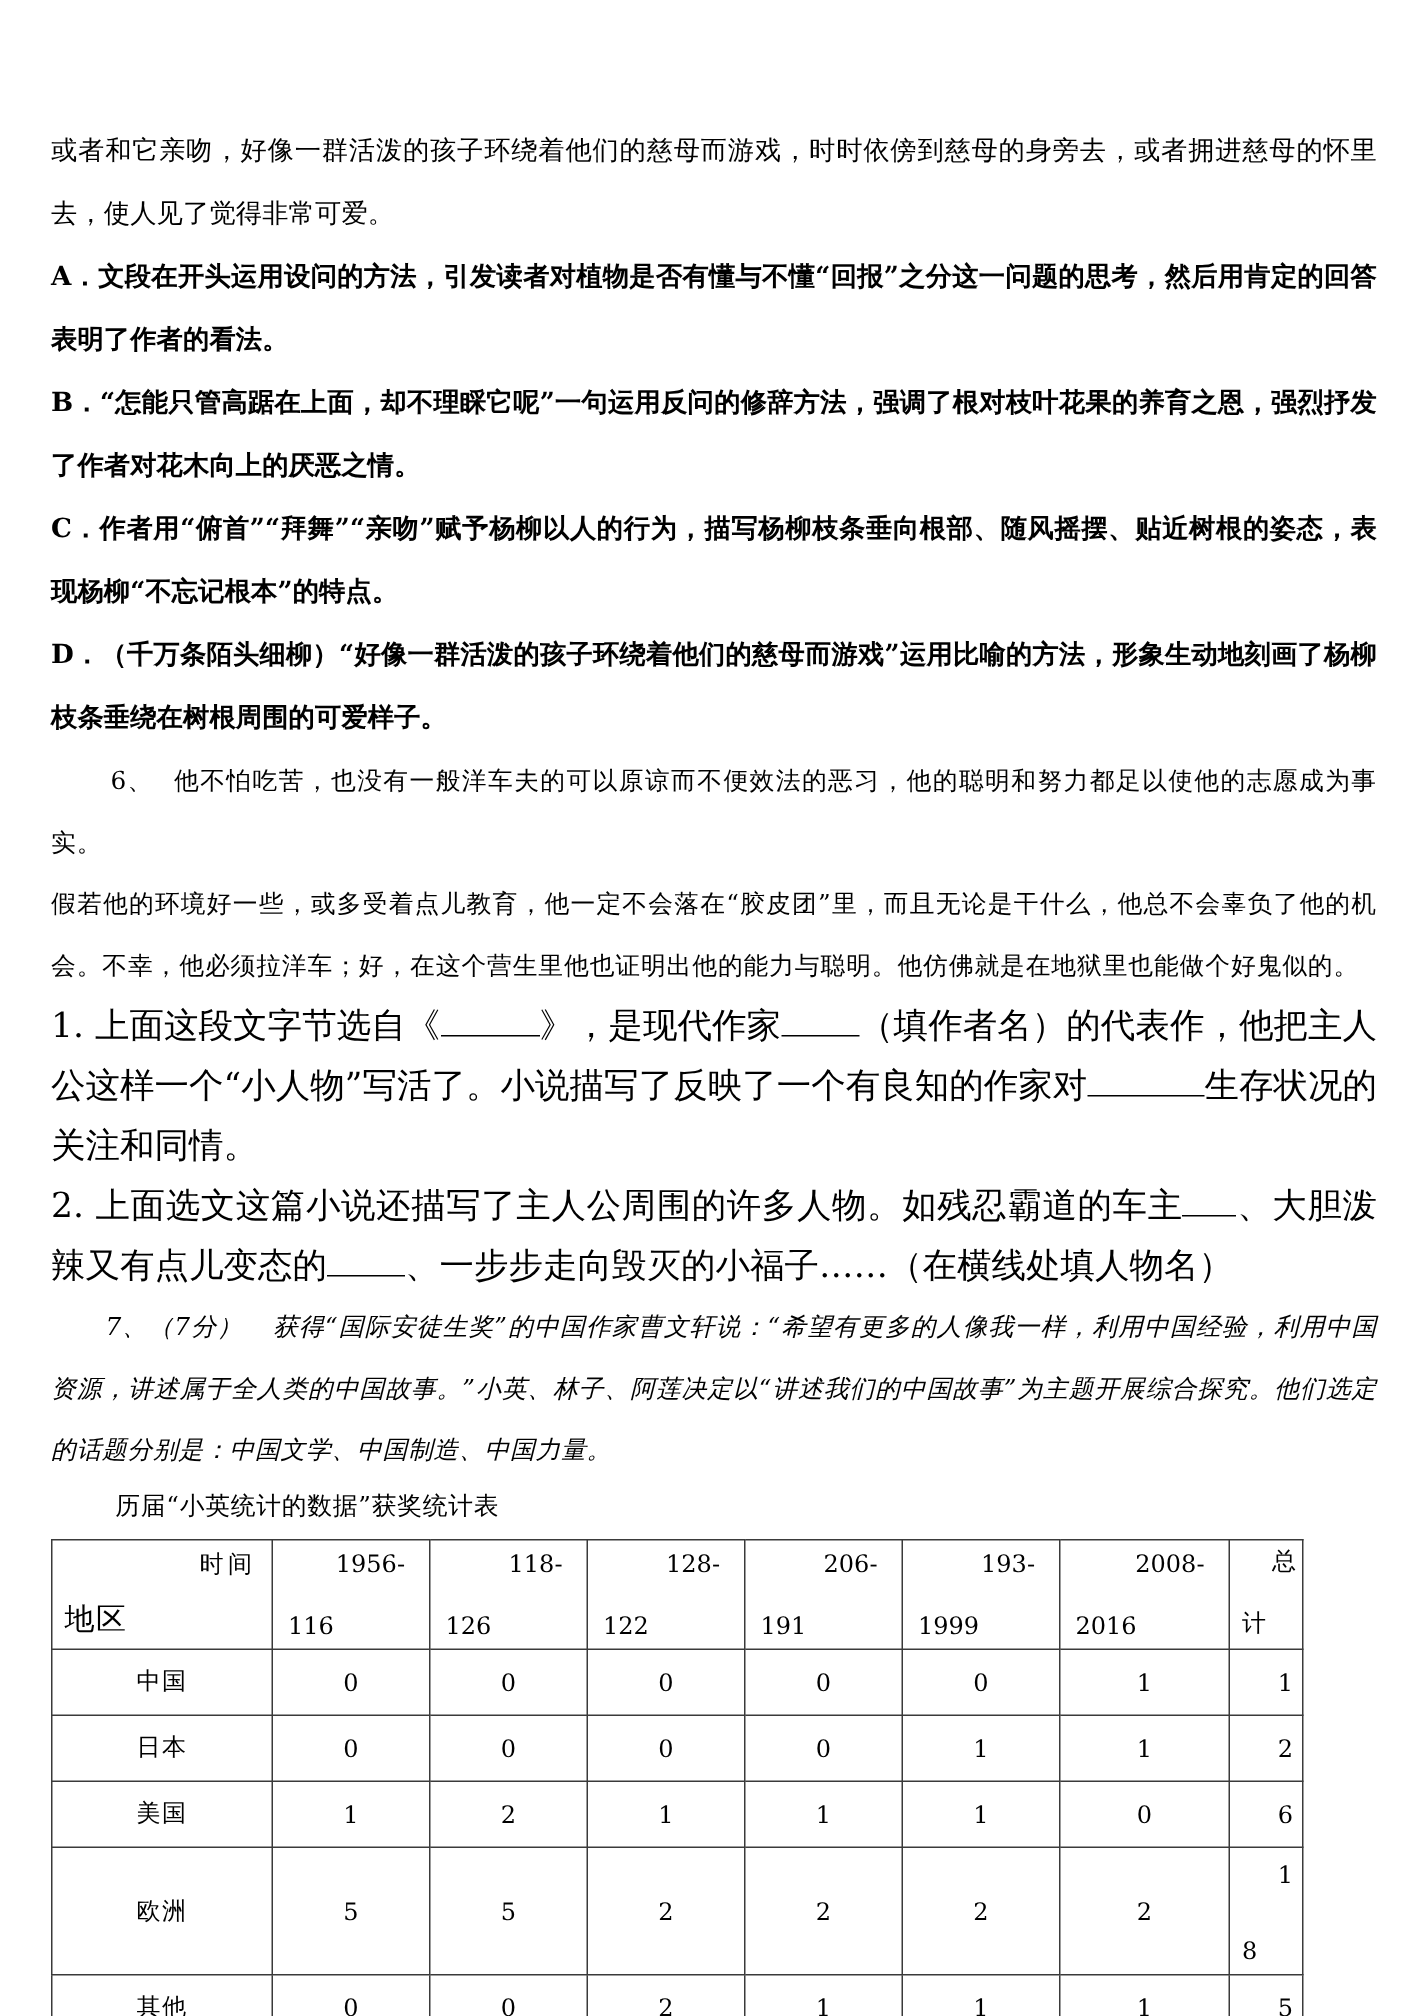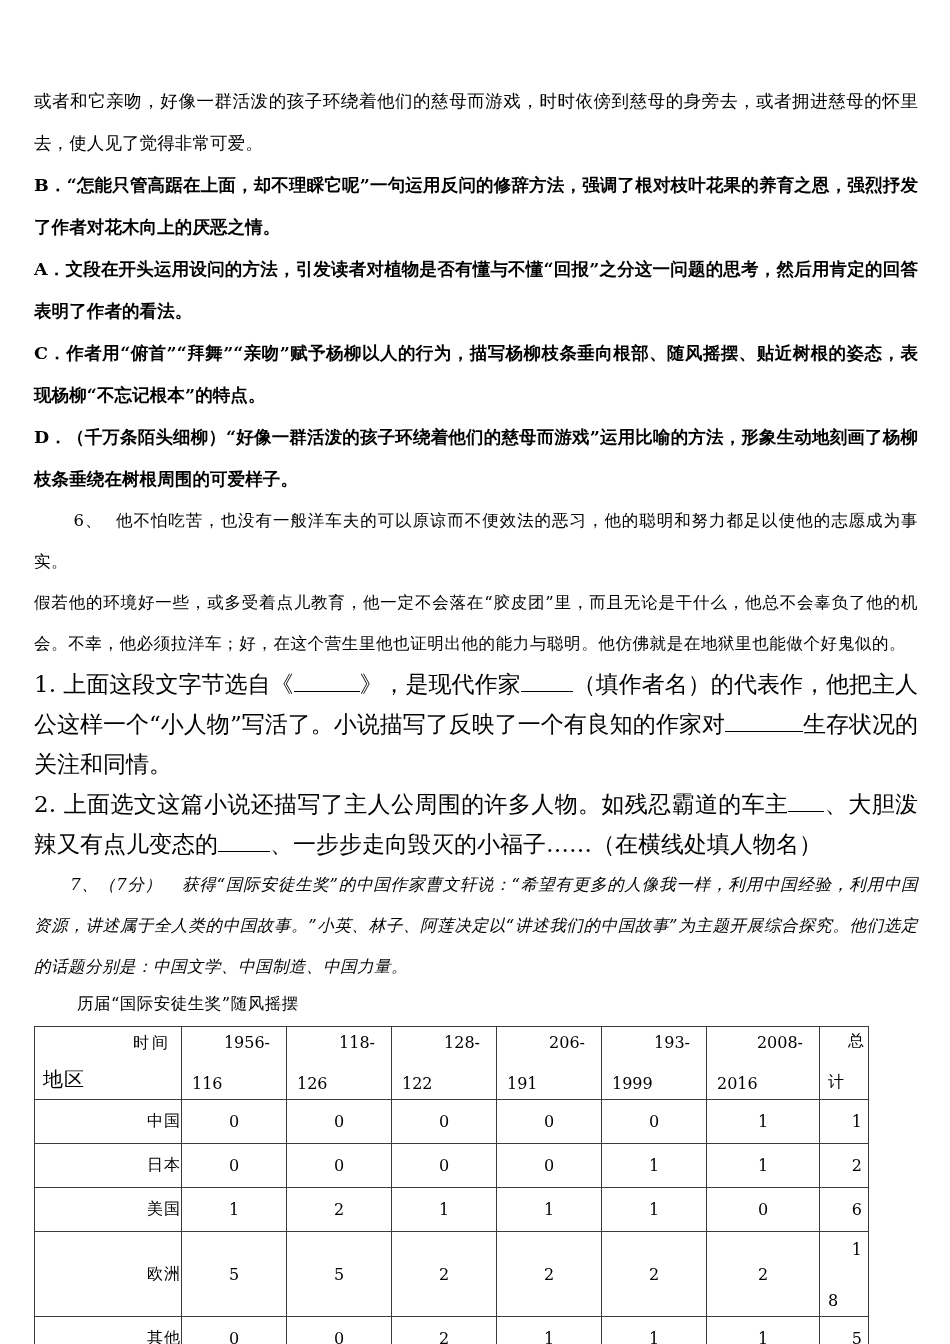--- a/index.html
+++ b/index.html
@@ -153,20 +153,21 @@
     top: 4px;
     font-size: 16px;
   }
   .hd-total .t-bot {
     position: absolute;
     left: 8px;
     bottom: 6px;
     font-size: 16px;
   }
   .stat-table td.rlabel {
+    text-align: center;
     font-size: 16px;
     letter-spacing: 1px;
   }
   .stat-table td.num {
     text-align: center;
     font-size: 16px;
   }
   .stat-table td.total {
     text-align: right;
     padding-right: 6px;
@@ -187,40 +188,40 @@
   }
 </style>
 </head>
 <body>
 
 <div class="page">
   <div class="content">
 
     <p class="para">或者和它亲吻，好像一群活泼的孩子环绕着他们的慈母而游戏，时时依傍到慈母的身旁去，或者拥进慈母的怀里去，使人见了觉得非常可爱。</p>
 
+    <p class="para bold"><span>A．</span><span>文段在开头运用设问的方法，引发读者对植物是否有懂与不懂“回报”之分这一问题的思考，然后用肯定的回答表明了作者的看法。</span></p>
+
     <p class="para bold"><span>B．</span><span>“怎能只管高踞在上面，却不理睬它呢”一句运用反问的修辞方法，强调了根对枝叶花果的养育之恩，强烈抒发了作者对花木向上的厌恶之情。</span></p>
 
-    <p class="para bold"><span>A．</span><span>文段在开头运用设问的方法，引发读者对植物是否有懂与不懂“回报”之分这一问题的思考，然后用肯定的回答表明了作者的看法。</span></p>
-
     <p class="para bold"><span>C．</span><span>作者用“俯首”“拜舞”“亲吻”赋予杨柳以人的行为，描写杨柳枝条垂向根部、随风摇摆、贴近树根的姿态，表现杨柳“不忘记根本”的特点。</span></p>
 
     <p class="para bold"><span>D．</span><span>（千万条陌头细柳）“好像一群活泼的孩子环绕着他们的慈母而游戏”运用比喻的方法，形象生动地刻画了杨柳枝条垂绕在树根周围的可爱样子。</span></p>
 
     <p class="excerpt indent"><span>6、</span><span style="display:inline-block;width:0.8em"></span><span>他不怕吃苦，也没有一般洋车夫的可以原谅而不便效法的恶习，他的聪明和努力都足以使他的志愿成为事实。</span></p>
 
     <p class="excerpt">假若他的环境好一些，或多受着点儿教育，他一定不会落在“胶皮团”里，而且无论是干什么，他总不会辜负了他的机会。不幸，他必须拉洋车；好，在这个营生里他也证明出他的能力与聪明。他仿佛就是在地狱里也能做个好鬼似的。</p>
 
     <p class="qline"><span>1.</span> <span>上面这段文字节选自《</span><span class="blank bk-l"></span><span>》，是现代作家</span><span class="blank bk-m"></span><span>（填作者名）的代表作，他把主人公这样一个“小人物”写活了。小说描写了反映了一个有良知的作家对</span><span class="blank bk-xl"></span><span>生存状况的关注和同情。</span></p>
 
     <p class="qline"><span>2.</span> <span>上面选文这篇小说还描写了主人公周围的许多人物。如残忍霸道的车主</span><span class="blank bk-s"></span><span>、大胆泼辣又有点儿变态的</span><span class="blank bk-m"></span><span>、一步步走向毁灭的小福子……（在横线处填人物名）</span></p>
 
     <p class="q7 indent"><span>7、</span><span>（7分）</span><span style="display:inline-block;width:1.2em"></span><span>获得“国际安徒生奖”的中国作家曹文轩说：“希望有更多的人像我一样，利用中国经验，利用中国资源，讲述属于全人类的中国故事。”小英、林子、阿莲决定以“讲述我们的中国故事”为主题开展综合探究。他们选定的话题分别是：中国文学、中国制造、中国力量。</span></p>
 
 
-    <p class="tbl-caption">历届“国际安徒生奖”随风摇摆</p>
+    <p class="tbl-caption">历届“小英统计的数据”获奖统计表</p>
 
     <table class="stat-table">
       <tbody>
         <tr>
           <td class="corner" style="width:146px">
             <span class="c-time">时间</span>
             <span class="c-region">地区</span>
           </td>
           <td class="hd" style="width:104px">
             <span class="h-top">1956-</span>

